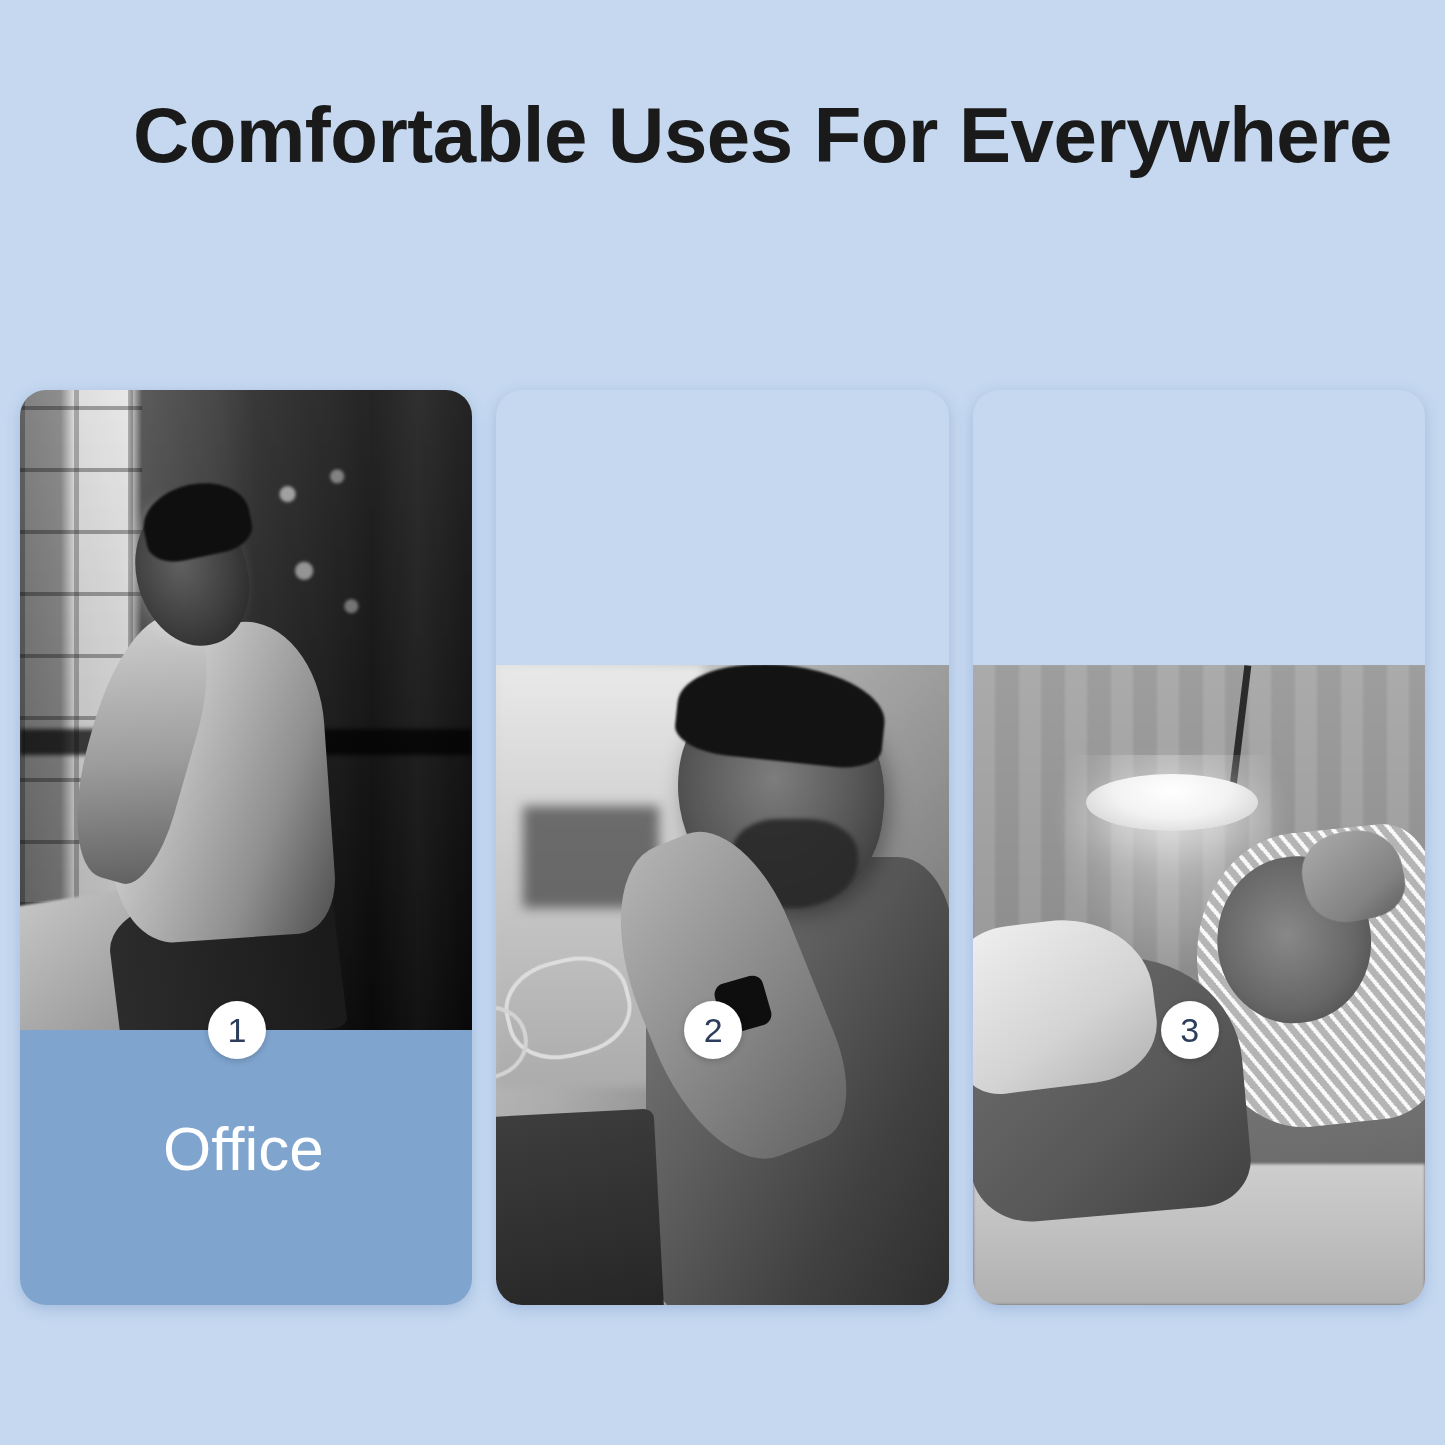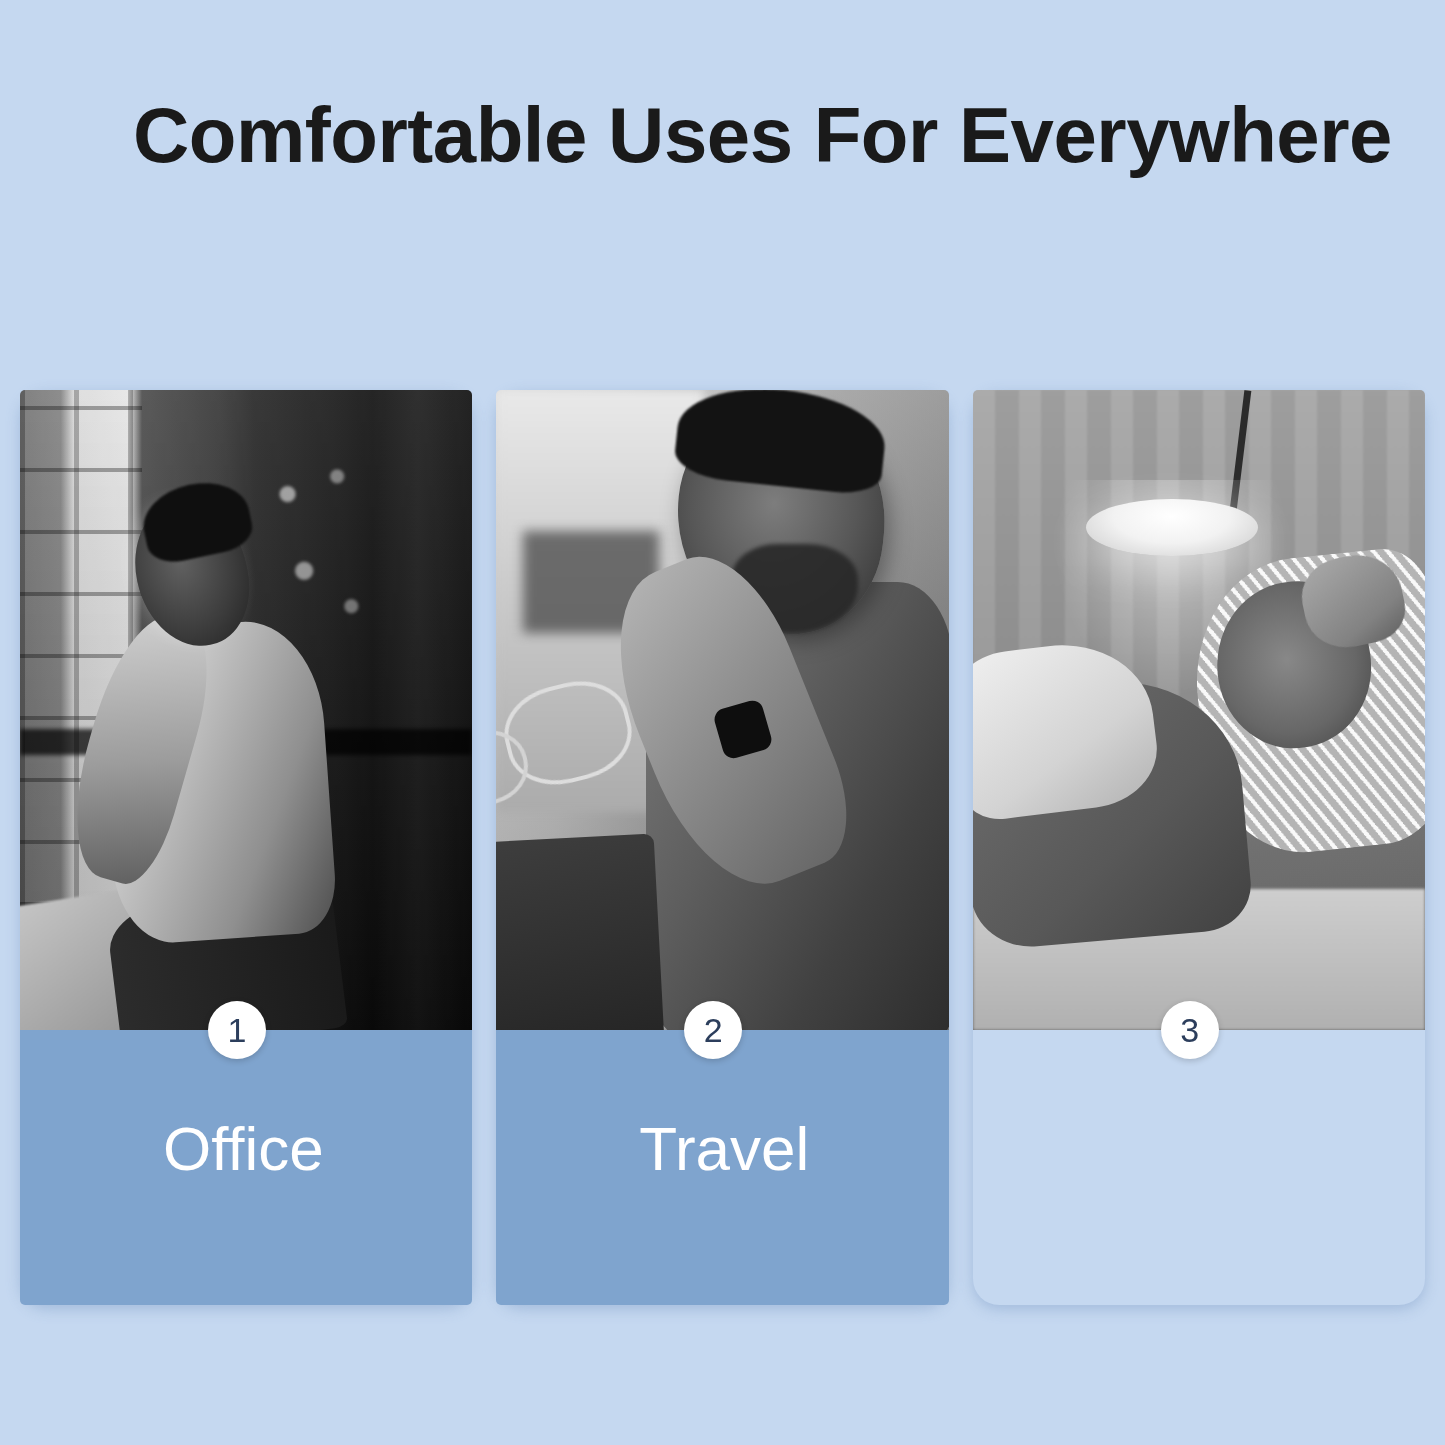--- a/index.html
+++ b/index.html
@@ -46,24 +46,25 @@
     position: relative;
     flex: 1 1 0;
     border-radius: 26px;
     overflow: visible;
     box-shadow: 0 4px 14px rgba(120, 150, 195, 0.45);
   }
 
   .card-clip {
     position: absolute;
     inset: 0;
-    border-radius: 5px;
+    border-radius: 26px;
     overflow: hidden;
     display: flex;
     flex-direction: column;
+    justify-content: flex-end;
   }
 
   
   .card-photo {
     position: relative;
     height: 640px;
     flex: 0 0 640px;
     overflow: hidden;
     background: #8e8e8e;
     filter: grayscale(100%);
@@ -358,23 +359,20 @@
           <div class="torso"></div>
           <div class="head"></div>
           <div class="hair"></div>
           <div class="beard"></div>
           <div class="forearm"></div>
           <div class="watch"></div>
           <div class="glasses"></div>
           <div class="laptop"></div>
         </div>
       </div>
-      <div class="card-caption">
-        <div class="caption-label">Travel</div>
-      </div>
     </div>
     <div class="step-badge">2</div>
   </div>
 
   <div class="use-case-card">
     <div class="card-clip">
       <div class="card-photo">
         <div class="scene scene-home">
           <div class="wall"></div>
           <div class="lamp-cord"></div>

